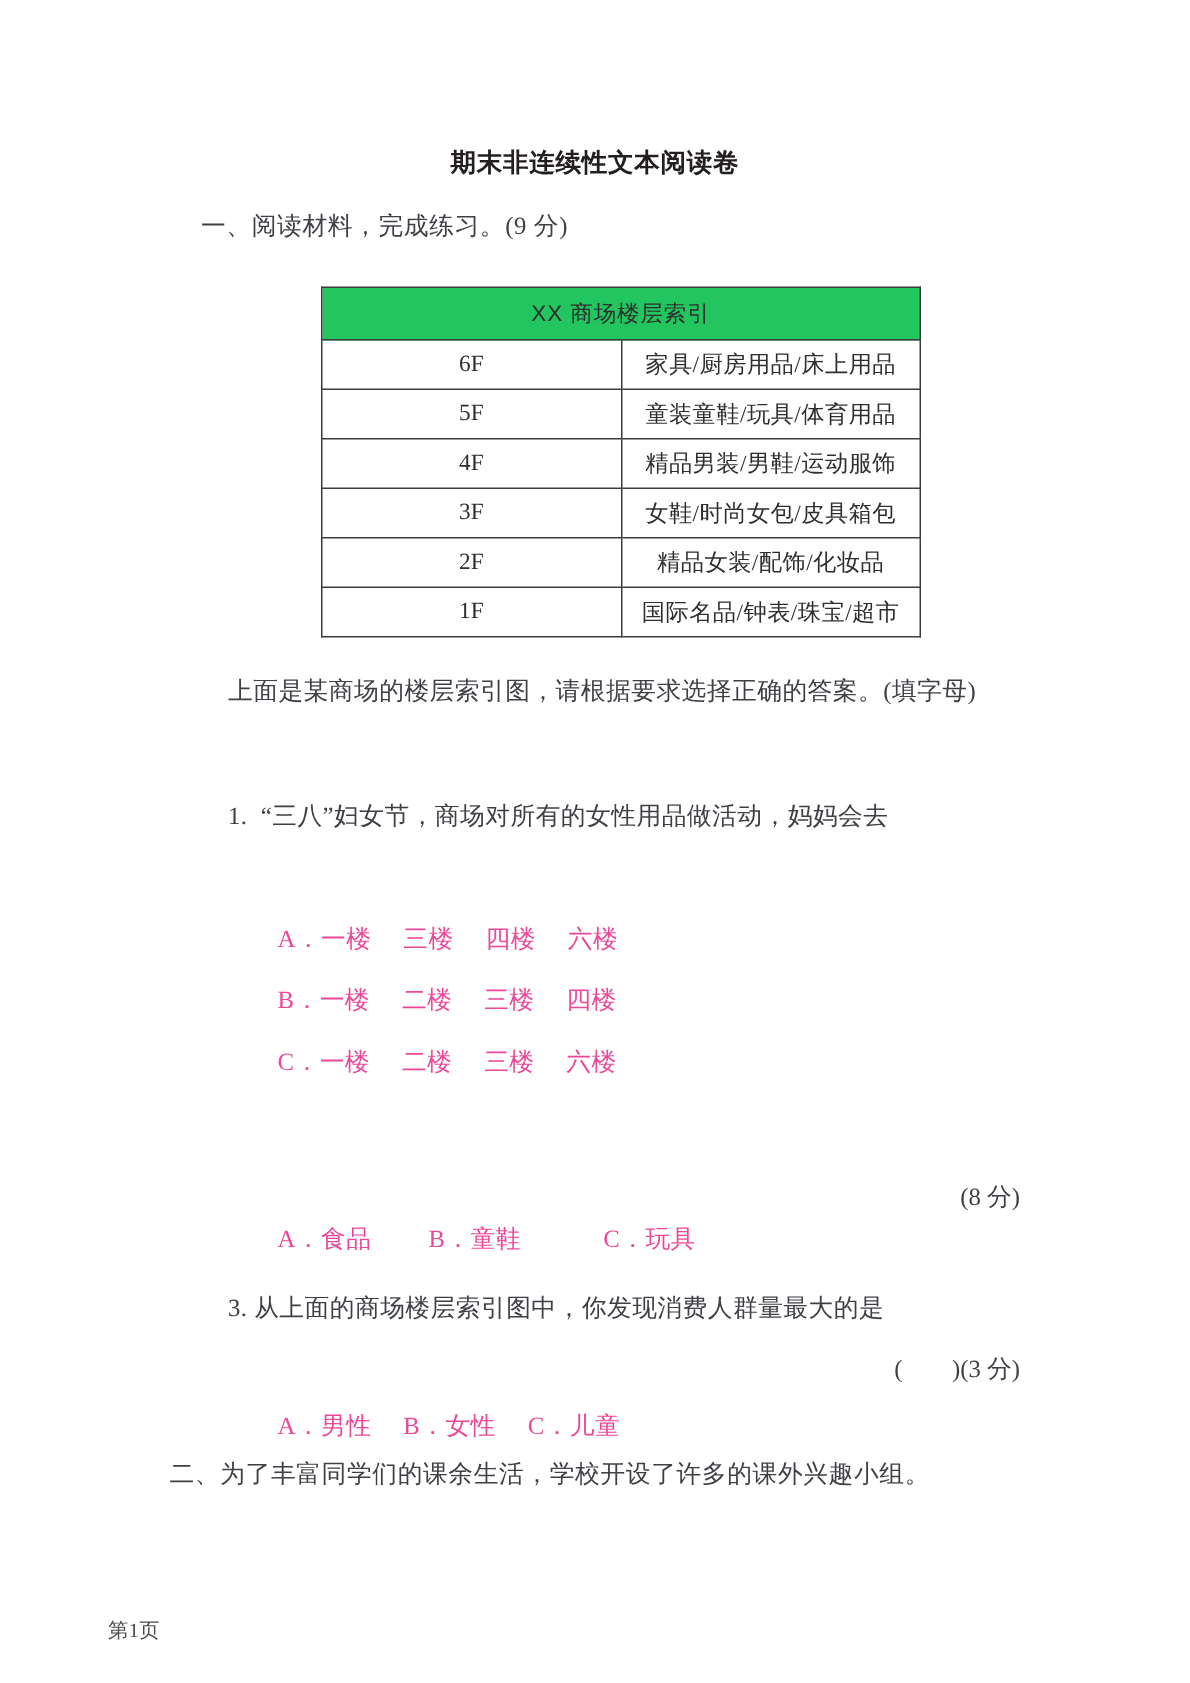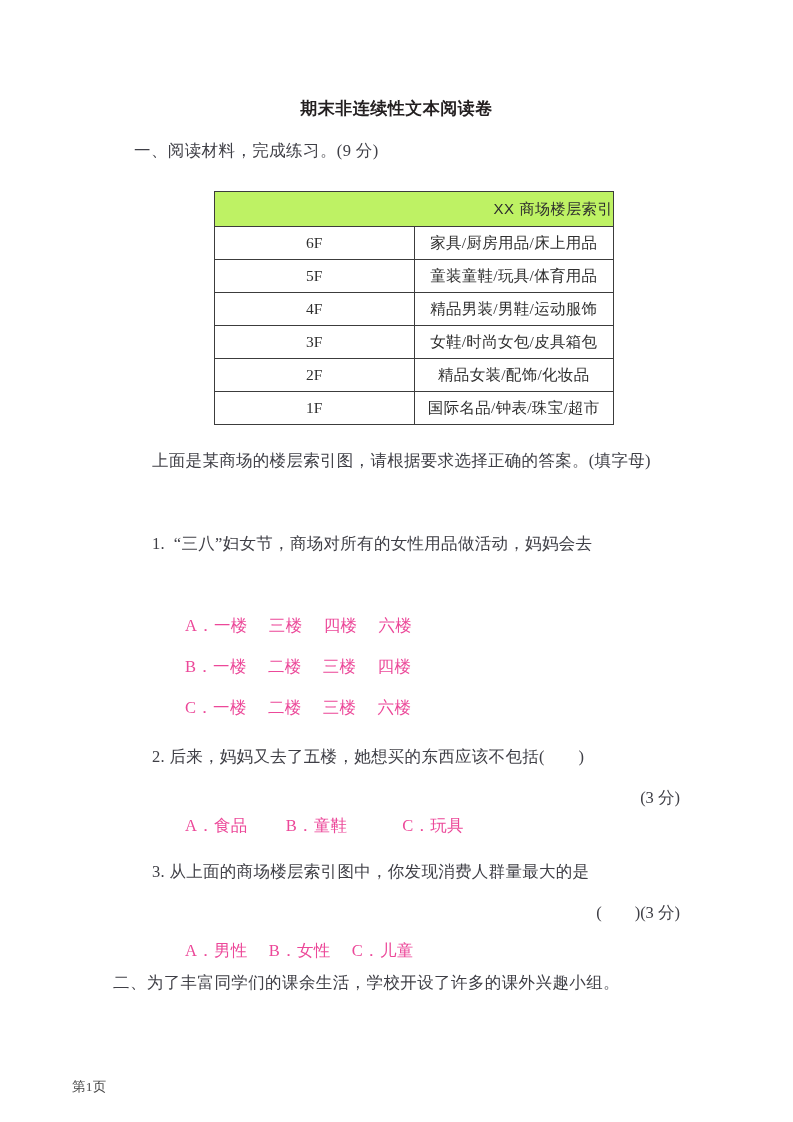--- a/index.html
+++ b/index.html
@@ -60,27 +60,26 @@
     border: 1.6px solid #3c3c3c;
     height: 32px;
     padding: 0;
     text-align: center;
     vertical-align: middle;
     font-weight: normal;
     font-size: 15.5px;
     color: #2e2e2e;
   }
   .floor-table thead th {
-    background: #bef264;
+    background: #22c55e;
     font-family: "Liberation Sans", "DejaVu Sans", sans-serif;
     font-size: 15px;
     letter-spacing: 0.6px;
     height: 34px;
     border-bottom: 1.6px solid #3c3c3c;
-    text-align: right;
   }
   .floor-table td.floor-col {
     width: 86px;
     font-family: "Liberation Serif", "DejaVu Serif", serif;
     font-size: 15.5px;
   }
   .floor-table td.desc-col {
     letter-spacing: 0.3px;
     font-size: 15.5px;
   }
@@ -204,24 +203,21 @@
   <div class="q q1">
     <span class="q-stem"><span>1.</span>&nbsp;&nbsp;<span>“三八”妇女节，商场对所有的女性用品做活动，妈妈会去</span></span>
   </div>
 
   <div class="opt-block q1-opts">
     <span class="opt-row">A．一楼　 三楼　 四楼　 六楼</span>
     <span class="opt-row">B．一楼　 二楼　 三楼　 四楼</span>
     <span class="opt-row">C．一楼　 二楼　 三楼　 六楼</span>
   </div>
 
-  <div class="q q2">
-    <span class="q-stem"><span>2.</span>&nbsp;<span>后来，妈妈又去了五楼，她想买的东西应该不包括(　　)</span></span>
-  </div>
-  <div class="q2-score">(3 分)</div>
+  <div class="q2-score">(8 分)</div>
 
   <div class="opt-block q2-opts">
     <span class="opt-row">A．食品　　 B．童鞋　　　 C．玩具</span>
   </div>
 
   <div class="q q3">
     <span class="q-stem"><span>3.</span>&nbsp;<span>从上面的商场楼层索引图中，你发现消费人群量最大的是</span></span>
   </div>
   <div class="q3-score">(　　)(3 分)</div>
 

